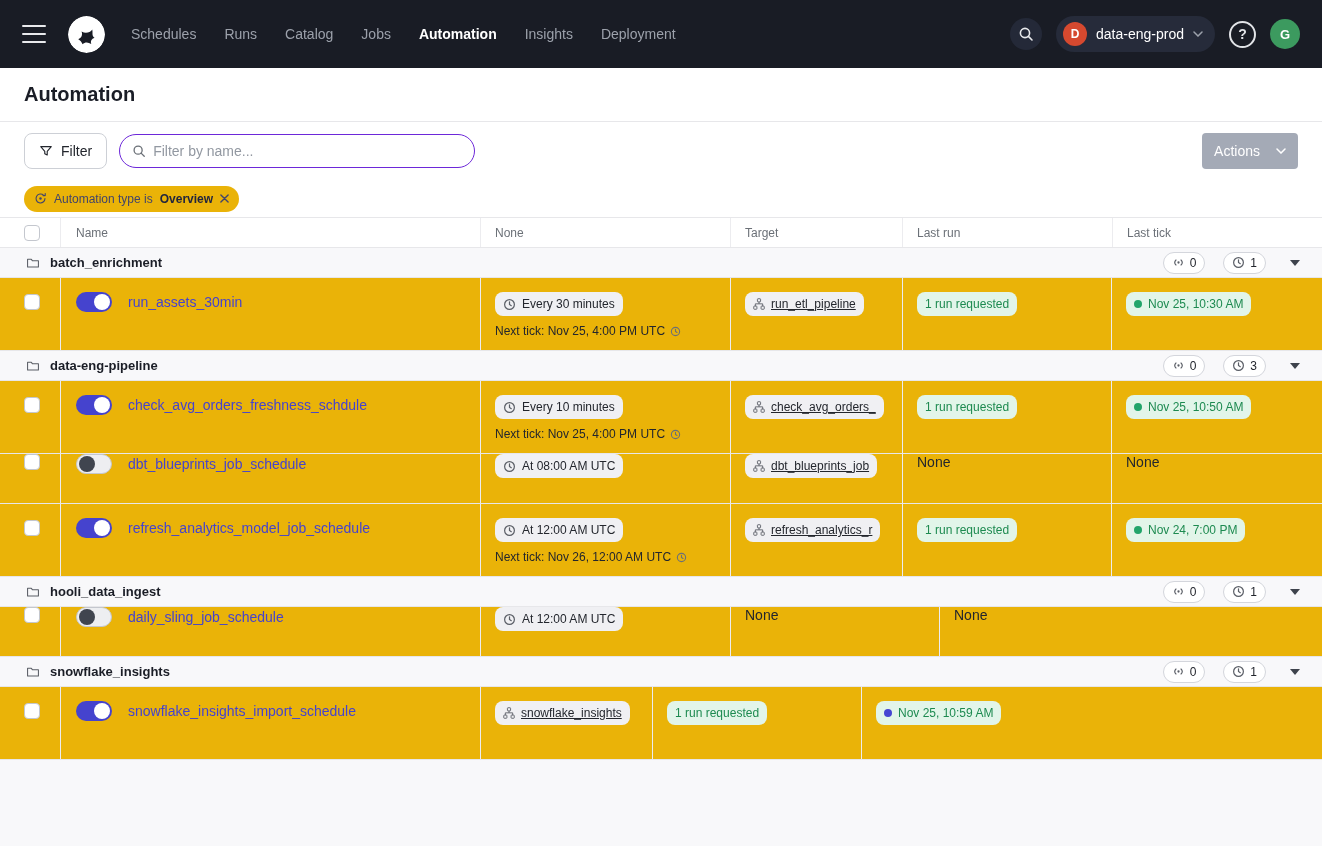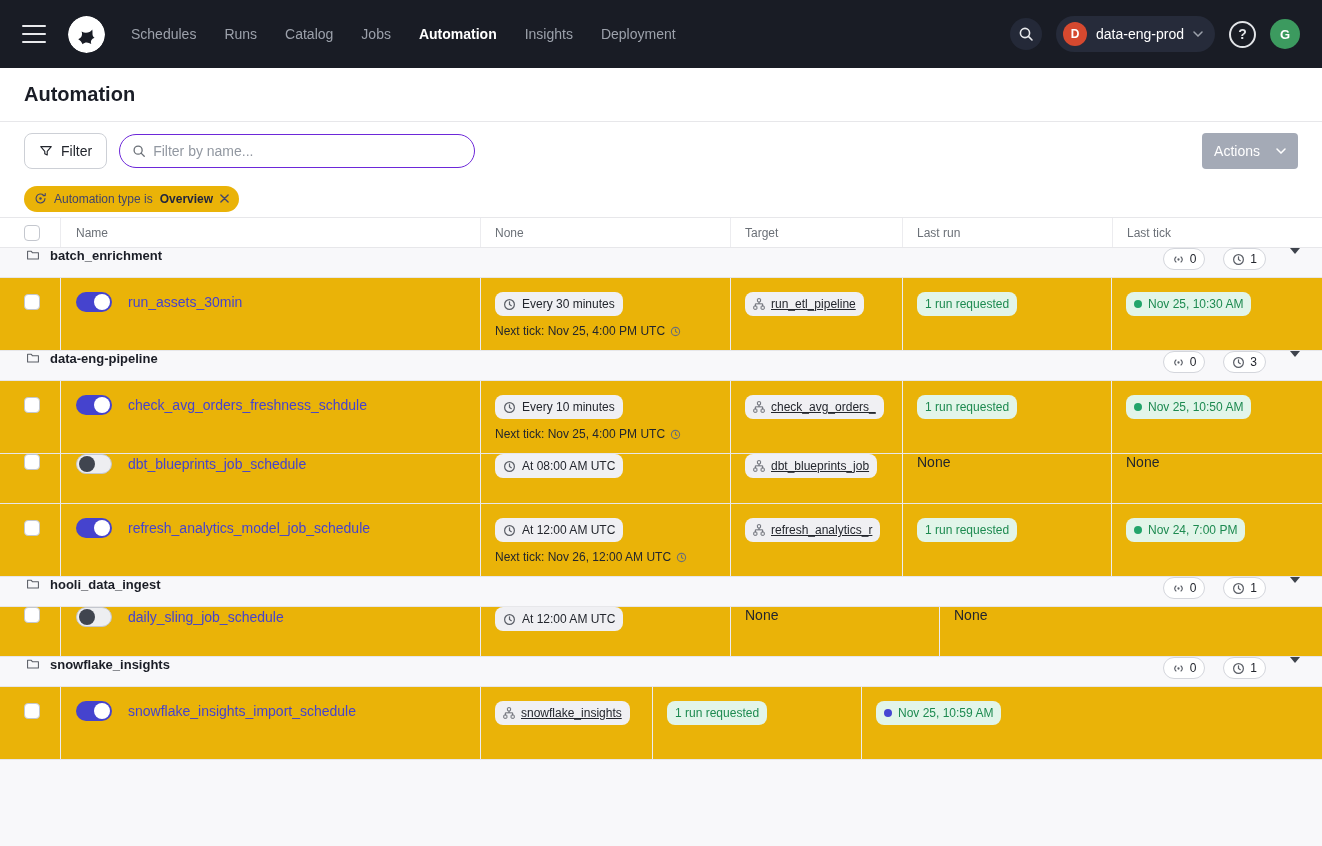--- a/index.html
+++ b/index.html
@@ -49,21 +49,21 @@
   .thead .cell{display:flex;align-items:center;font-size:12px;color:#6B7077}
   .cell{border-right:1px solid #ECECEF;padding-left:14px}
   .cell:last-child{border-right:none}
   .c1{width:61px;flex:0 0 61px;padding-left:24px}
   .c2{width:420px;flex:0 0 420px;padding-left:15px}
   .c3{width:250px;flex:0 0 250px}
   .c4{width:172px;flex:0 0 172px}
   .c5{width:209px;flex:0 0 209px}
   .c6{flex:1}
 
-  .group-row{height:30px;display:flex;background:#F8F8FA;border-bottom:1px solid #E7E7EA;padding:0 22px 0 26px;gap:10px}
+  .group-row{height:30px;display:flex;align-items:center;background:#F8F8FA;border-bottom:1px solid #E7E7EA;padding:0 22px 0 26px;gap:10px}
   .gfolder{color:#5A5E66;display:flex}
   .gname{font-size:13px;font-weight:700;color:#1A1D26}
   .gspacer{flex:1}
   .gbadge{display:inline-flex;align-items:center;gap:5px;height:22px;padding:0 8px;border:1px solid #D4D6DC;border-radius:12px;background:#fff;font-size:12px;color:#23262D;margin-left:8px}
   .gbadge .gicon{display:flex;color:#5A5E66}
   .gcaret{margin-left:14px;color:#3E434C;display:flex;cursor:pointer;background:none;border:none;padding:0}
 
   .data-row{display:flex;border-bottom:1px solid #E7E7EA;background:#eab308}
   .data-row .cell{display:flex}
   .row-2{height:73px}

